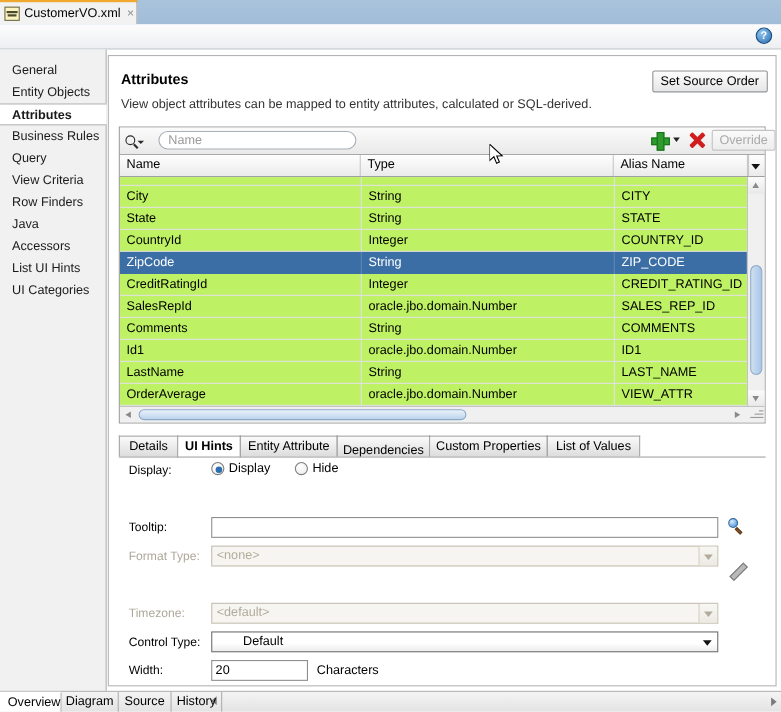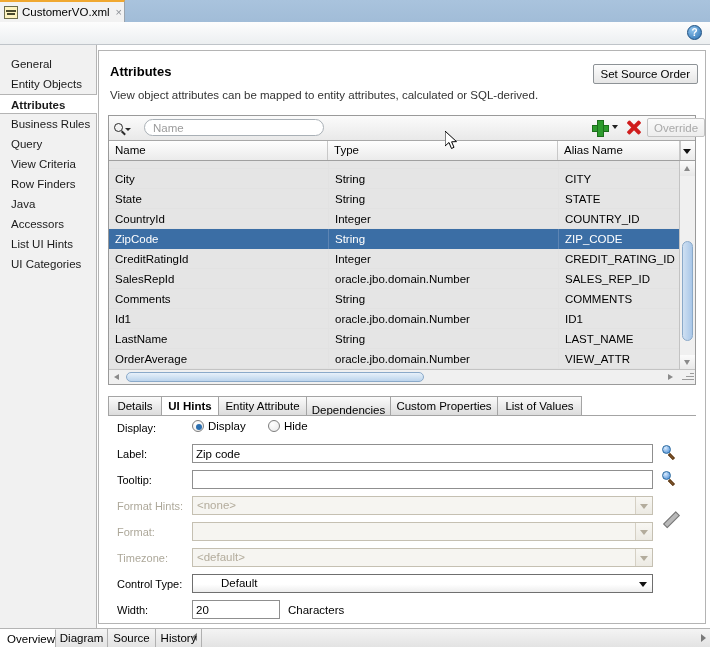--- a/index.html
+++ b/index.html
@@ -205,21 +205,21 @@
   #colmenu:after {
     content: ""; position: absolute; left: 3px; top: 8px;
     width: 0; height: 0; border-left: 4.5px solid transparent;
     border-right: 4.5px solid transparent; border-top: 5px solid #111;
   }
 
   
   #tbody-wrap {
     position: absolute; left: 0; top: 45px;
     width: 572px; height: 209px;
-    overflow: hidden; background: #e5e5e5;
+    overflow: hidden; background: #bef264;
   }
   .trow {
     position: relative; height: 20px; line-height: 20px;
     border-bottom: 1px solid #e2e2e2;
     font-size: 11.5px; color: #000; cursor: pointer;
   }
   .trow.sel { background: #3b6ea5; color: #ffffff; border-bottom-color:#3b6ea5; }
   .trow .c { position: absolute; top: 0; padding-left: 6px;
              white-space: nowrap; overflow: hidden; }
   .trow .c.c2 { border-left: 1px solid #e2e2e2; }
@@ -583,53 +583,38 @@
           <span class="dot"></span>
           <span>Display</span>
         </div>
         <div class="radio" style="left:76px">
           <span class="dot"></span>
           <span>Hide</span>
         </div>
       </div>
     </div>
 
-    <div class="frow" style="top:26px">
-      <div class="flabel">Label:</div>
-      <input class="finput" type="text" value="Zip code" style="">
-      <div class="magbtn">
-        <span class="ball"></span>
-          <span class="handle"></span>
-      </div>
-    </div>
 
     <div class="frow" style="top:52px">
       <div class="flabel">Tooltip:</div>
       <input class="finput" type="text" value="" style="">
       <div class="magbtn">
         <span class="ball"></span>
           <span class="handle"></span>
       </div>
     </div>
 
     <div class="frow" style="top:78px">
-      <div class="flabel dim">Format Hints:</div>
+      <div class="flabel dim">Format Type:</div>
       <div class="fcombo disabled">
         <span>&lt;none&gt;</span>
         <span class="arrowbox"></span>
       </div>
     </div>
 
-    <div class="frow" style="top:104px">
-      <div class="flabel dim">Format:</div>
-      <div class="fcombo disabled">
-        <span></span>
-        <span class="arrowbox"></span>
-      </div>
-    </div>
 
     <div class="frow" style="top:130px">
       <div class="flabel dim">Timezone:</div>
       <div class="fcombo disabled">
         <span>&lt;default&gt;</span>
         <span class="arrowbox"></span>
       </div>
     </div>
     <div id="pencil-icon"></div>
 

